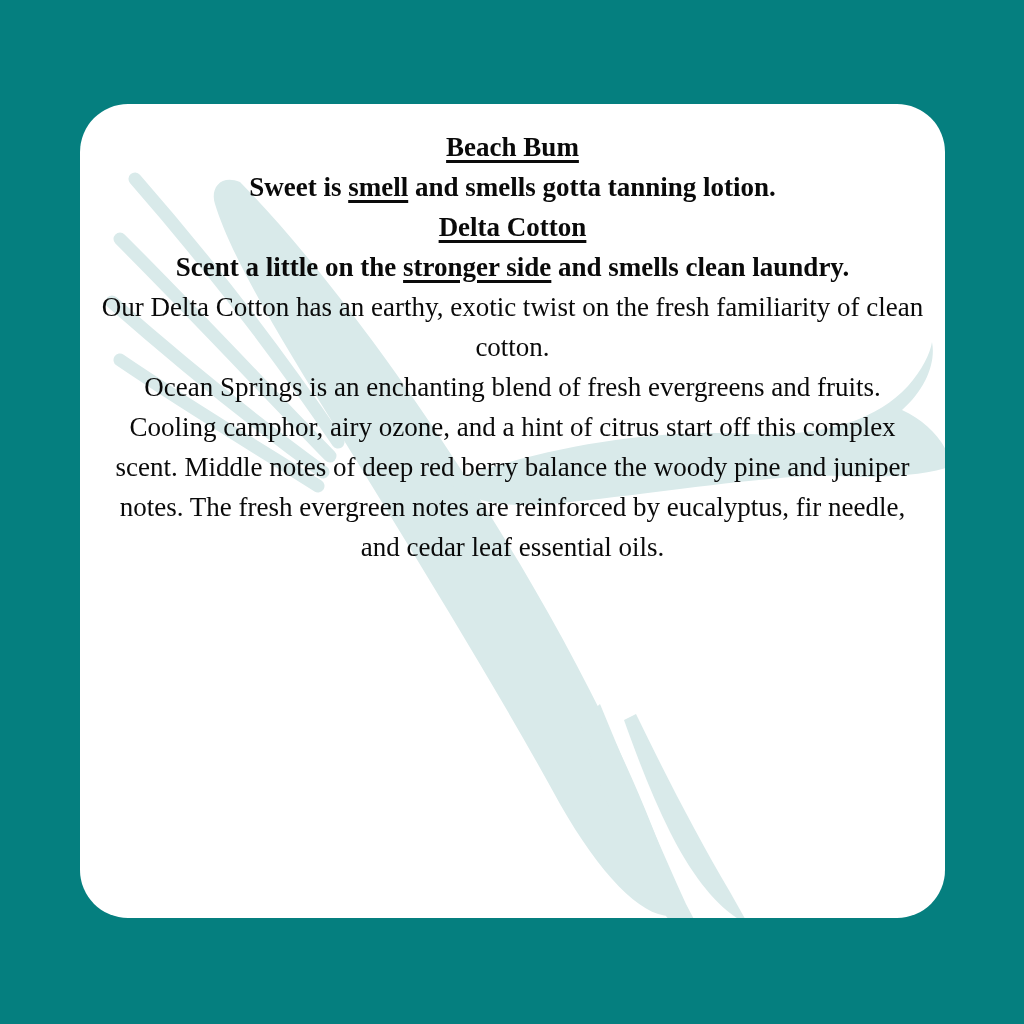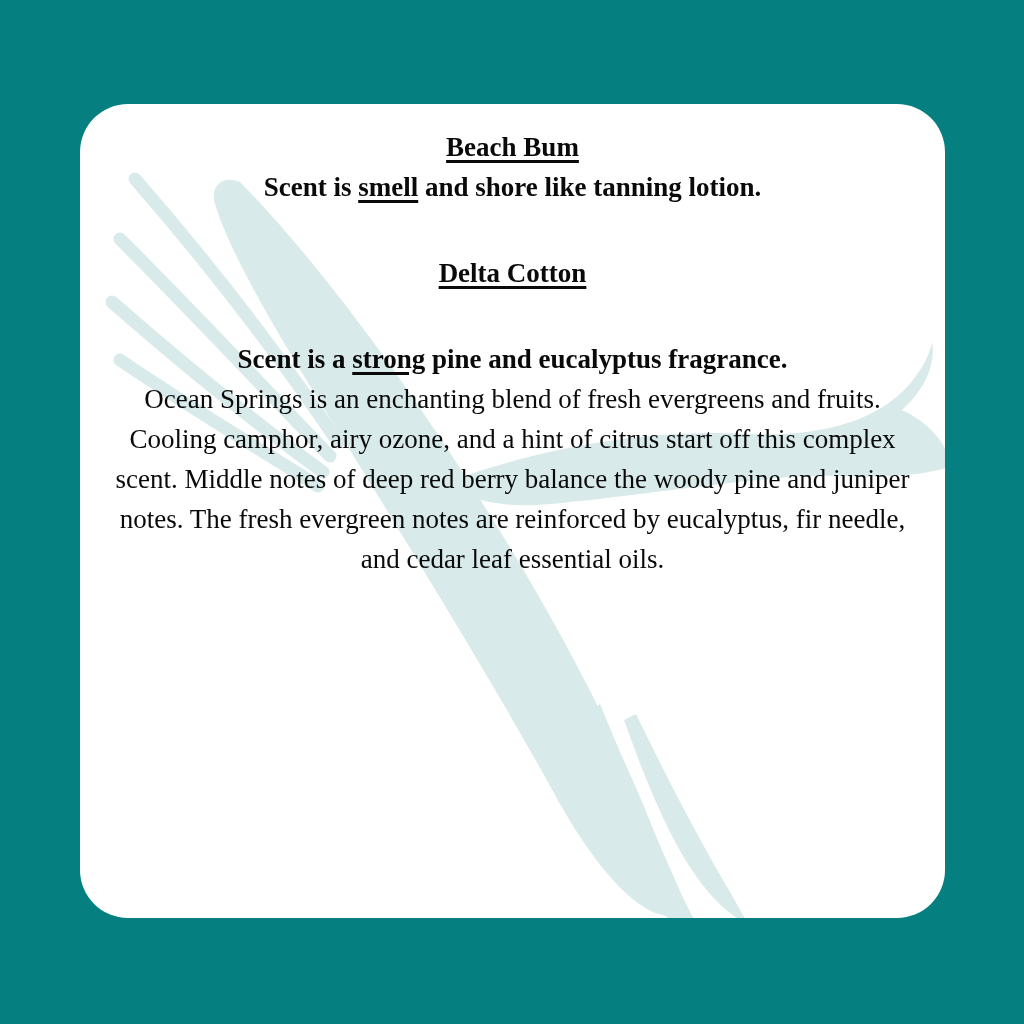--- a/index.html
+++ b/index.html
@@ -40,21 +40,21 @@
     z-index: 1;
     box-sizing: border-box;
     padding: 24px 20px 0 20px;
     width: 100%;
     text-align: center;
     color: #0A0A0A;
     font-size: 27px;
     line-height: 1.48;
   }
   .scent-section { margin: 0; }
-  .scent-section + .scent-section { margin-top: 46px; }
+  .scent-section + .scent-section { }
   .title {
     margin: 0;
     font-size: 27px;
     font-weight: 700;
   }
   .u {
     text-decoration: underline;
     text-decoration-thickness: 2.5px;
     text-underline-offset: 4px;
   }
@@ -85,27 +85,28 @@
         <path d="M368,378 C470,340 580,325 668,330 C740,333 795,318 828,282 C842,266 850,250 852,238 C856,258 846,285 822,306 C848,318 866,338 872,362 C842,372 800,374 756,372 C690,370 560,392 470,400 C420,405 385,395 368,378 Z"></path>
         <path d="M520,600 C548,668 578,738 606,800 L630,846 C600,836 572,800 550,752 C530,710 512,660 500,618 Z"></path>
         <path d="M556,610 C586,672 618,734 650,788 L668,820 C640,808 612,772 590,728 C572,692 556,650 544,616 Z"></path>
       </g>
     </svg>
 
     <div class="content">
 
       <section class="scent-section">
         <h2 class="title u">Beach Bum</h2>
-        <p class="scent"><span>Scent is </span><span class="u">smell</span><span> and shore like tanning lotion.</span></p>
+        <p class="scent"><span>Sweet is </span><span class="u">smell</span><span> and smells gotta tanning lotion.</span></p>
       </section>
 
       <section class="scent-section">
         <h2 class="title u">Delta Cotton</h2>
+        <p class="scent"><span>Scent a little on the </span><span class="u">stronger side</span><span> and smells clean laundry.</span></p>
+        <p class="desc">Our Delta Cotton has an earthy, exotic twist on the fresh familiarity of clean cotton.</p>
       </section>
 
       <section class="scent-section">
-        <p class="scent"><span>Scent is a </span><span class="u">strong</span><span> pine and eucalyptus fragrance.</span></p>
         <p class="desc">Ocean Springs is an enchanting blend of fresh evergreens and fruits. Cooling camphor, airy ozone, and a hint of citrus start off this complex scent. Middle notes of deep red berry balance the woody pine and juniper notes. The fresh evergreen notes are reinforced by eucalyptus, fir needle, and cedar leaf essential oils.</p>
       </section>
 
     </div>
   </div>
 </div>
 
 </body></html>

